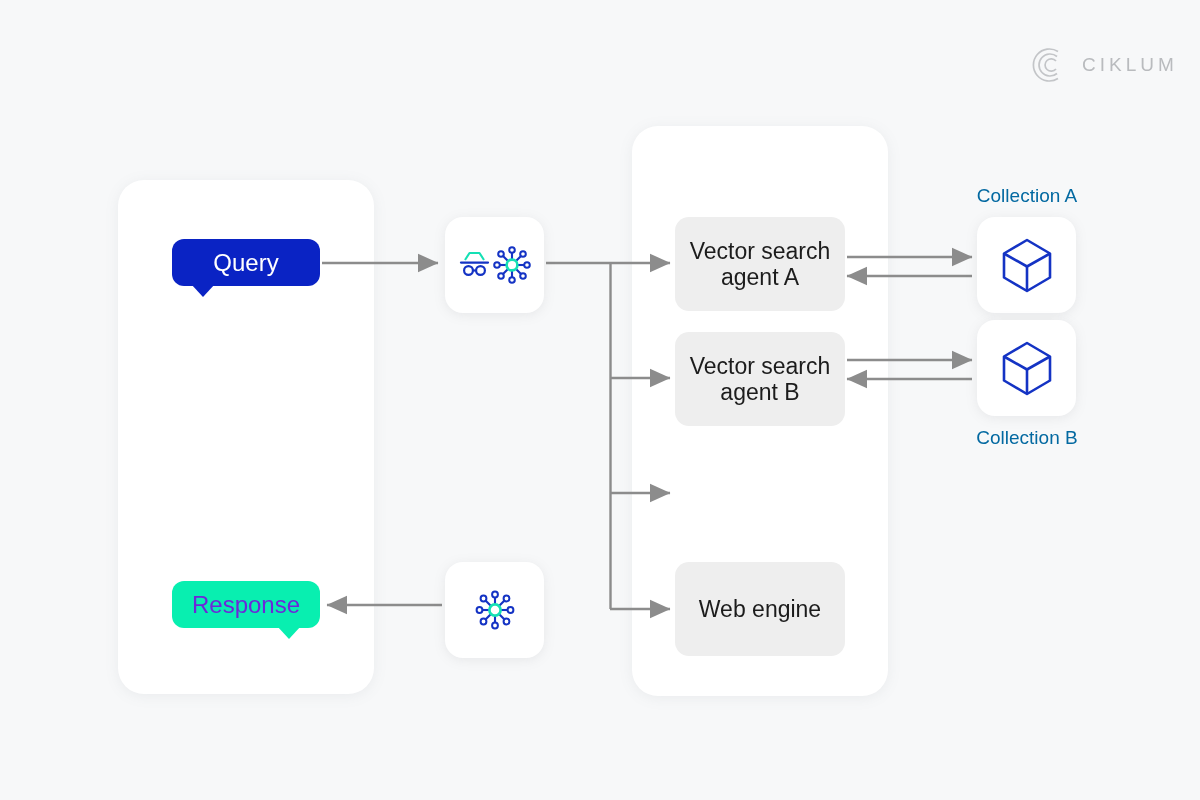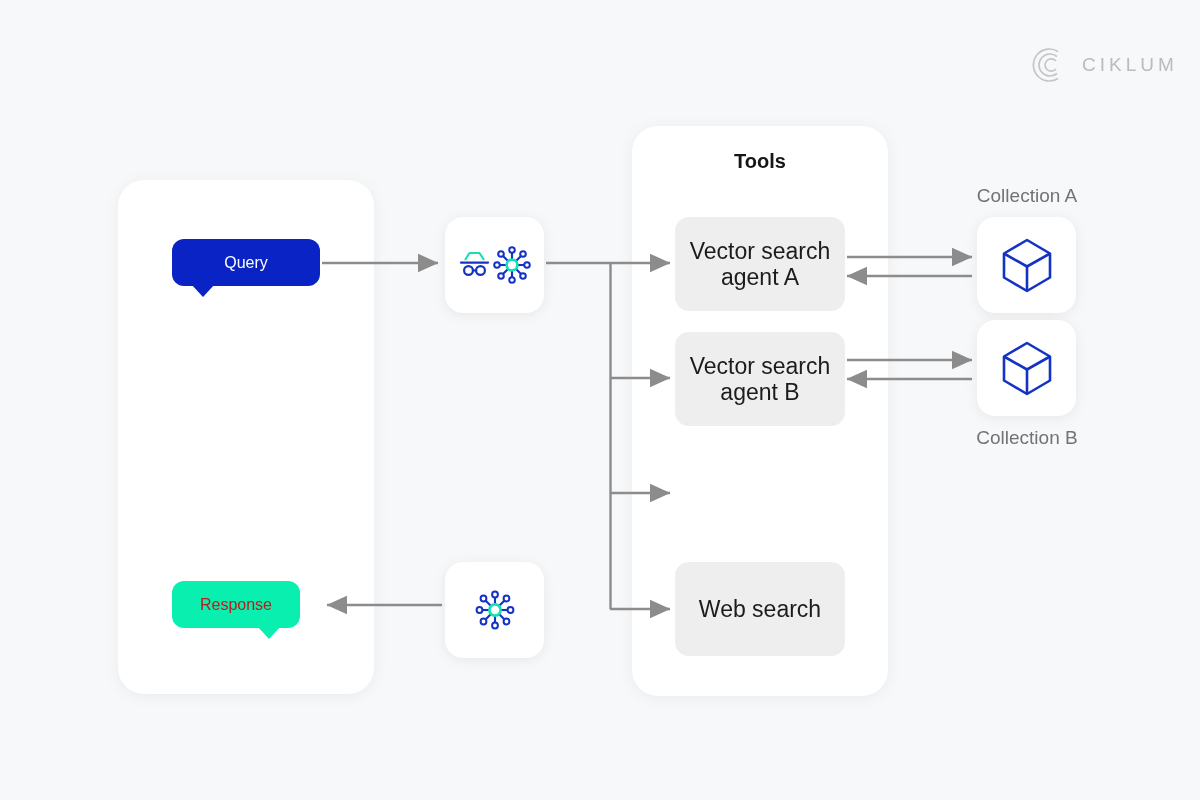--- a/index.html
+++ b/index.html
@@ -65,52 +65,52 @@
   }
   #tile-agent { left: 445px; top: 217px; width: 99px; height: 96px; }
   #tile-llm   { left: 445px; top: 562px; width: 99px; height: 96px; }
   #tile-colA  { left: 977px; top: 217px; width: 99px; height: 96px; }
   #tile-colB  { left: 977px; top: 320px; width: 99px; height: 96px; }
 
   .tile-caption {
     position: absolute;
     text-align: center;
     font-size: 19px;
-    color: #737373;
+    color: #0369a1;
     line-height: 25px;
   }
   #cap-agent { left: 404px; top: 319px; width: 180px; }
   #cap-llm   { left: 404px; top: 664px; width: 180px; }
   #cap-colA  { left: 937px; top: 183px; width: 180px; }
   #cap-colB  { left: 937px; top: 425px; width: 180px; }
 
   
   .bubble {
     position: absolute;
     border-radius: 12px;
     display: flex;
     align-items: center;
     justify-content: center;
-    font-size: 16px;
+    font-size: 24px;
   }
   .bubble .tail {
     position: absolute;
     bottom: -11px;
     width: 0; height: 0;
     border-left: 12px solid transparent;
     border-right: 12px solid transparent;
   }
   #bubble-query {
     left: 172px; top: 239px; width: 148px; height: 47px;
     background: #0a23c4; color: #ffffff;
   }
   #bubble-query .tail { left: 19px; border-top: 13px solid #0a23c4; }
   #bubble-response {
-    left: 172px; top: 581px; width: 128px; height: 47px;
-    background: #08efb0; color: #b91c1c;
+    left: 172px; top: 581px; width: 148px; height: 47px;
+    background: #08efb0; color: #6d28d9;
   }
   #bubble-response .tail { right: 19px; border-top: 13px solid #08efb0; }
 
   
   .tool-card {
     position: absolute;
     left: 675px;
     width: 170px;
     background: #eeeeee;
     border-radius: 14px;
@@ -139,21 +139,20 @@
     <svg class="mark" viewBox="0 0 40 40">
       <path d="M30 6.5 A16 16 0 1 0 30 33.5" fill="none" stroke="#c3c5c8" stroke-width="1.7"></path>
       <path d="M29 11.5 A11 11 0 1 0 29 28.5" fill="none" stroke="#c3c5c8" stroke-width="1.7"></path>
       <path d="M28 16 A6.2 6.2 0 1 0 28 24" fill="none" stroke="#c3c5c8" stroke-width="1.7"></path>
     </svg>
     <span class="wordmark">CIKLUM</span>
   </div>
 
   <div class="panel" id="panel-session"></div>
   <div class="panel" id="panel-tools"></div>
-  <div id="tools-title">Tools</div>
 
   <svg id="wires">
     <defs>
       <marker id="arrR" markerWidth="9" markerHeight="9" refX="8.4" refY="4.5" orient="auto">
         <path d="M0,0.6 L8.6,4.5 L0,8.4 z" fill="#8c8c8c"></path>
       </marker>
       <marker id="arrL" markerWidth="9" markerHeight="9" refX="8.4" refY="4.5" orient="auto">
         <path d="M0,0.6 L8.6,4.5 L0,8.4 z" fill="#8c8c8c"></path>
       </marker>
     </defs>
@@ -256,21 +255,21 @@
       <div>agent A</div>
     </div>
   </div>
   <div class="tool-card" id="tool-1">
     <div>
       <div>Vector search</div>
       <div>agent B</div>
     </div>
   </div>
   <div class="tool-card" id="tool-3">
-    <div>Web search</div>
+    <div>Web engine</div>
   </div>
 
   <div class="icon-tile" id="tile-colA">
     <svg width="52" height="56" viewBox="0 0 52 56">
       <g fill="none" stroke="#1433c4" stroke-width="2.6" stroke-linejoin="round">
         <path d="M26 3 L49 16.5 L49 40.5 L26 54 L3 40.5 L3 16.5 Z"></path>
         <path d="M3 16.5 L26 29.5 L49 16.5"></path>
         <path d="M26 29.5 L26 54"></path>
       </g>
     </svg>

